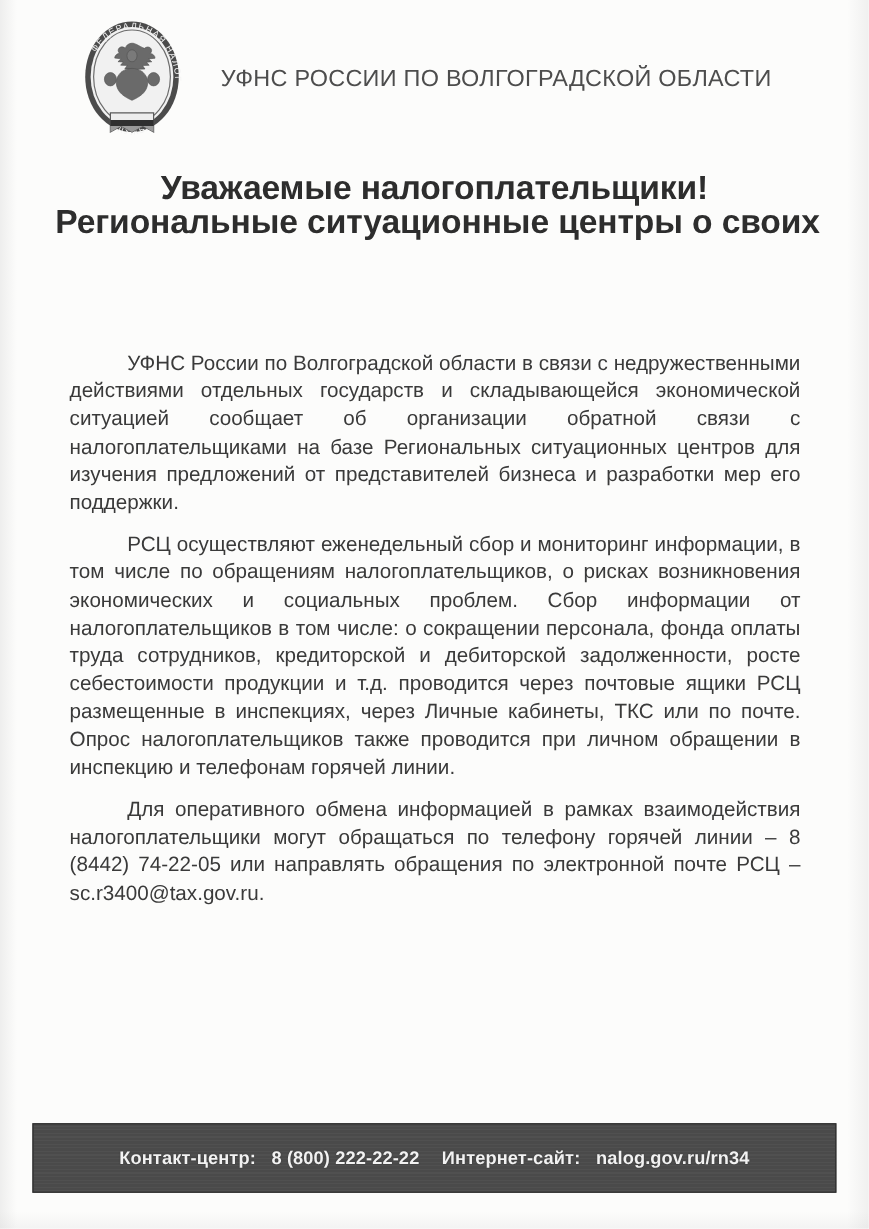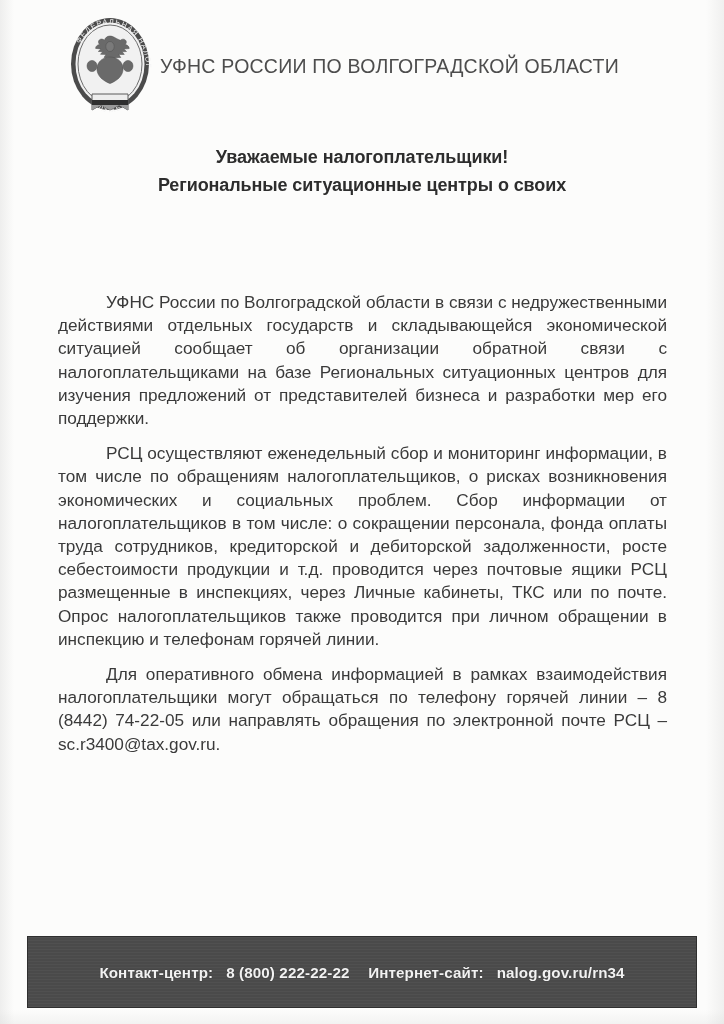--- a/index.html
+++ b/index.html
@@ -47,36 +47,36 @@
   .emblem {
     position: relative;
     margin-left: 62px;
     width: 96px;
     height: 100px;
     flex: 0 0 auto;
   }
   .emblem svg { display: block; }
 
   .org-title {
-    margin-left: 2px;
+    margin-left: 26px;
     font-size: 19.5px;
     letter-spacing: .012em;
     color: #4d4d4d;
     white-space: nowrap;
     font-weight: 400;
   }
 
   
   .headline {
     position: absolute;
     left: 46px;
     top: 143px;
     width: 632px;
     text-align: center;
-    font-size: 18px;
+    font-size: 28px;
     font-weight: bold;
     line-height: 28px;
     color: #2d2d2d;
     letter-spacing: -0.1px;
   }
   .headline .hl-line { display: block; white-space: nowrap; }
 
   
   .body-copy {
     position: absolute;
@@ -94,21 +94,21 @@
     text-indent: 48px;
   }
   .body-copy p:last-child { text-align: justify; }
 
   
   .footer-bar {
     position: absolute;
     left: 27px;
     top: 936px;
     width: 670px;
-    height: 72px;
+    height: 58px;
     background: #4a4a4a;
     background-image:
       repeating-linear-gradient(0deg, rgba(255,255,255,.035) 0 1px, rgba(0,0,0,0) 1px 3px);
     border: 1px solid #2f2f2f;
     box-sizing: border-box;
     display: flex;
     align-items: center;
     justify-content: center;
   }
   .footer-text {

